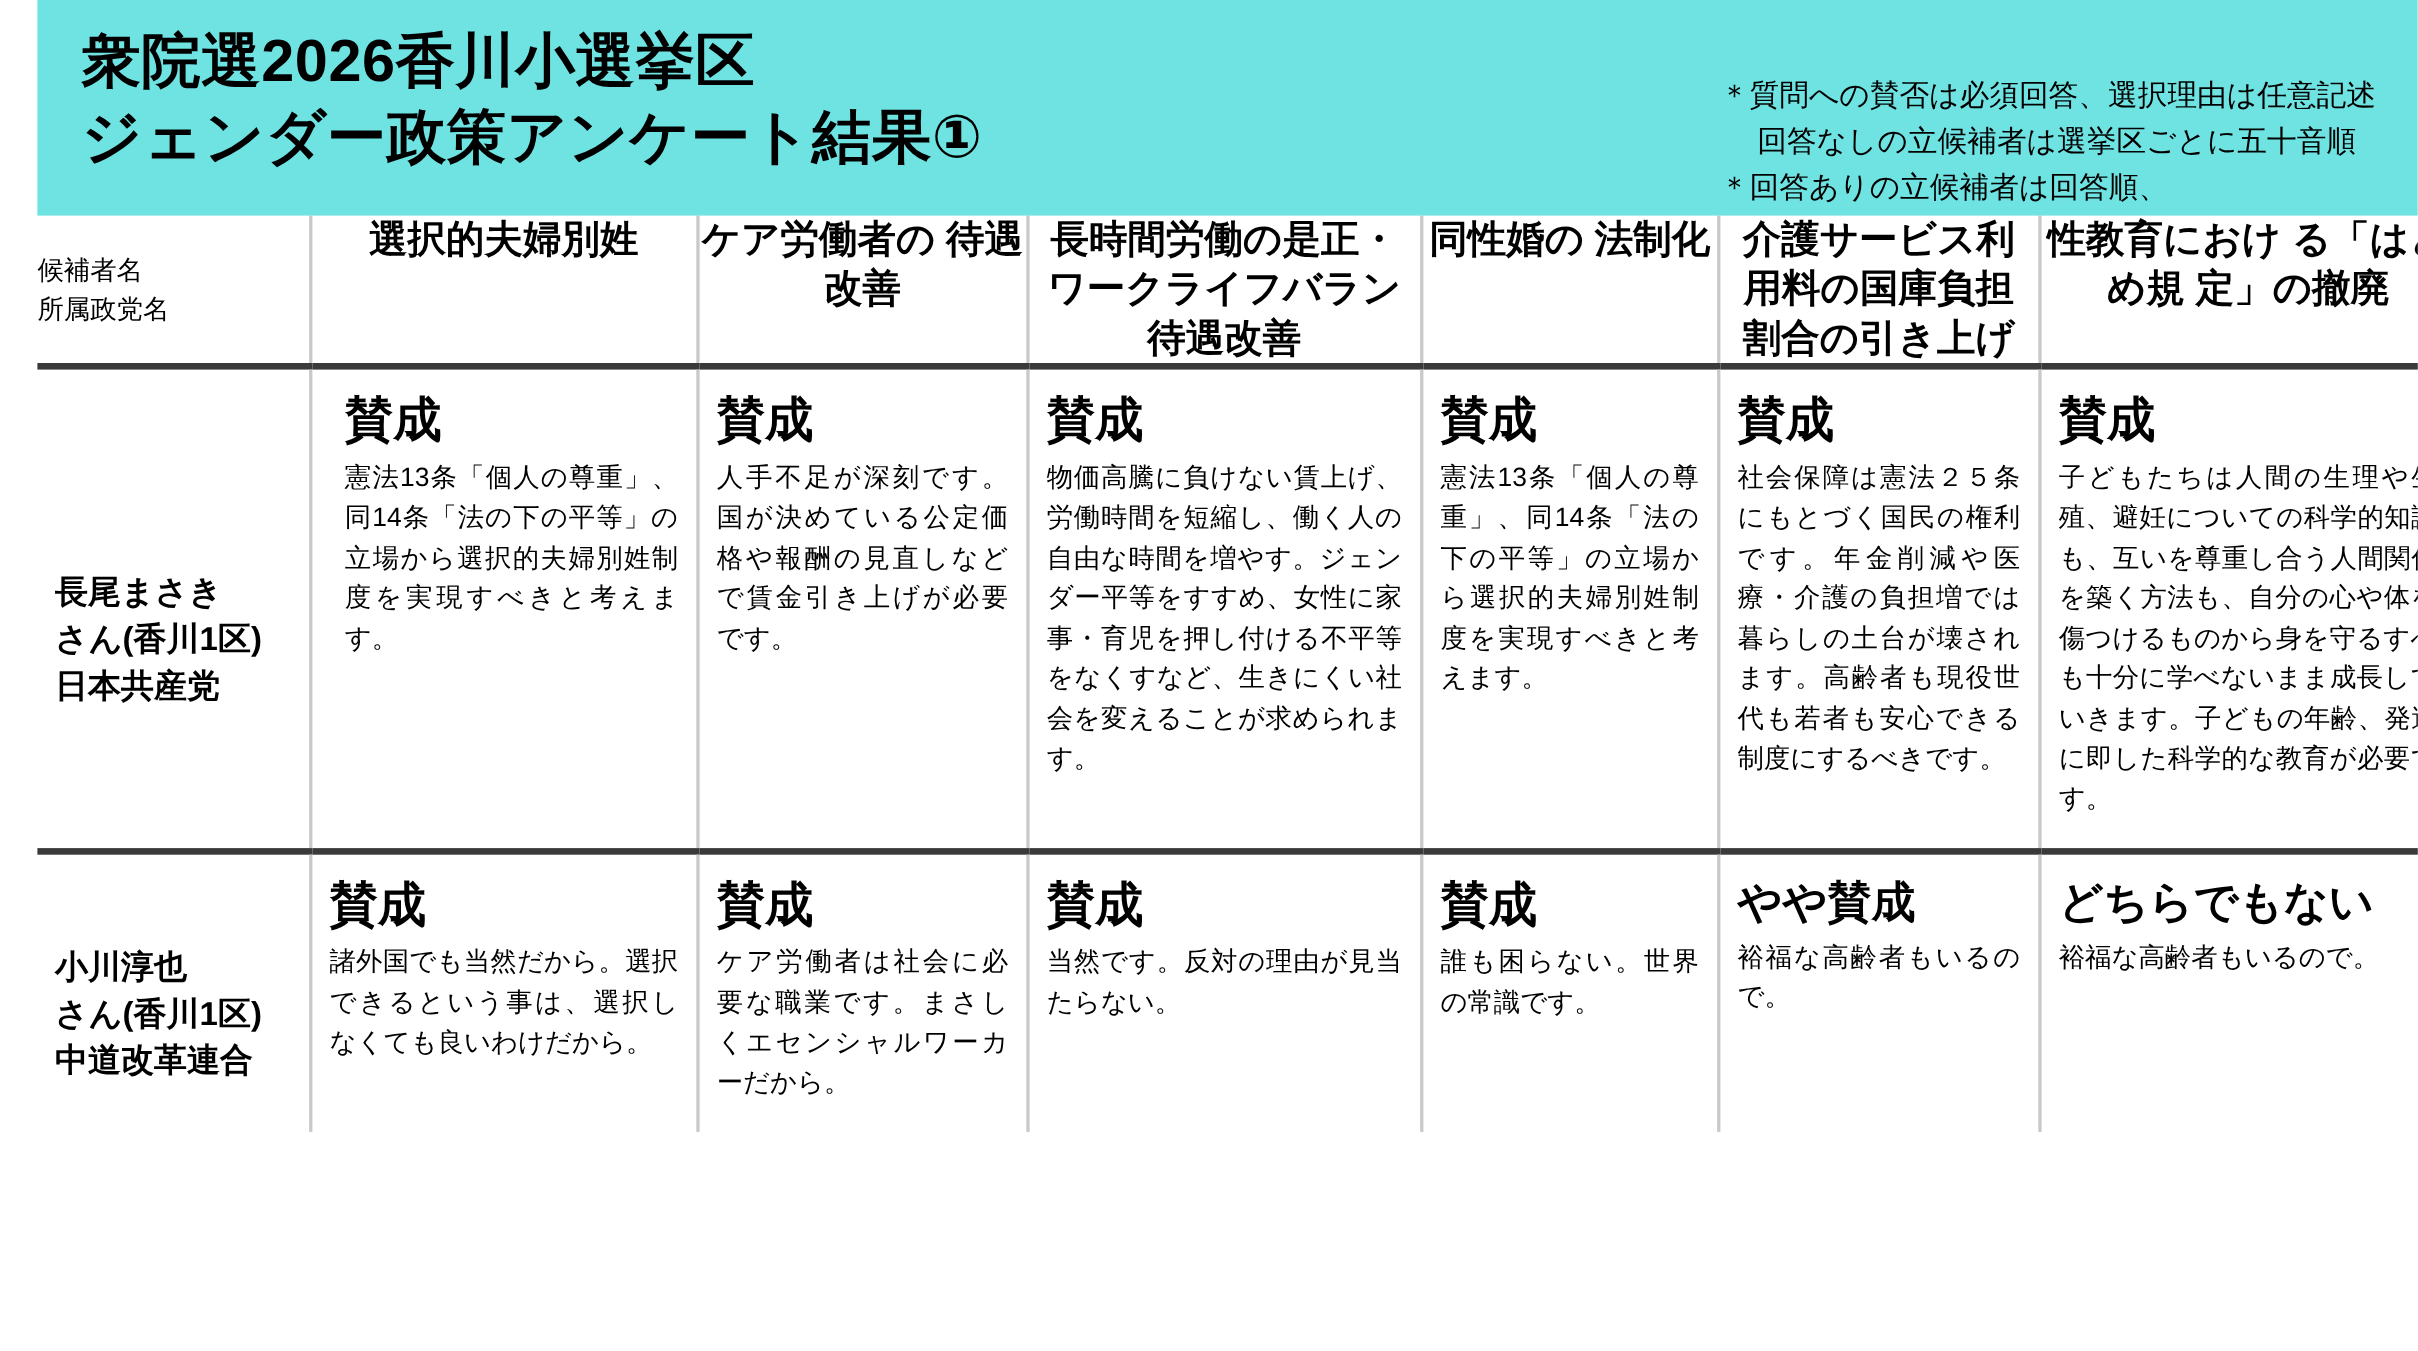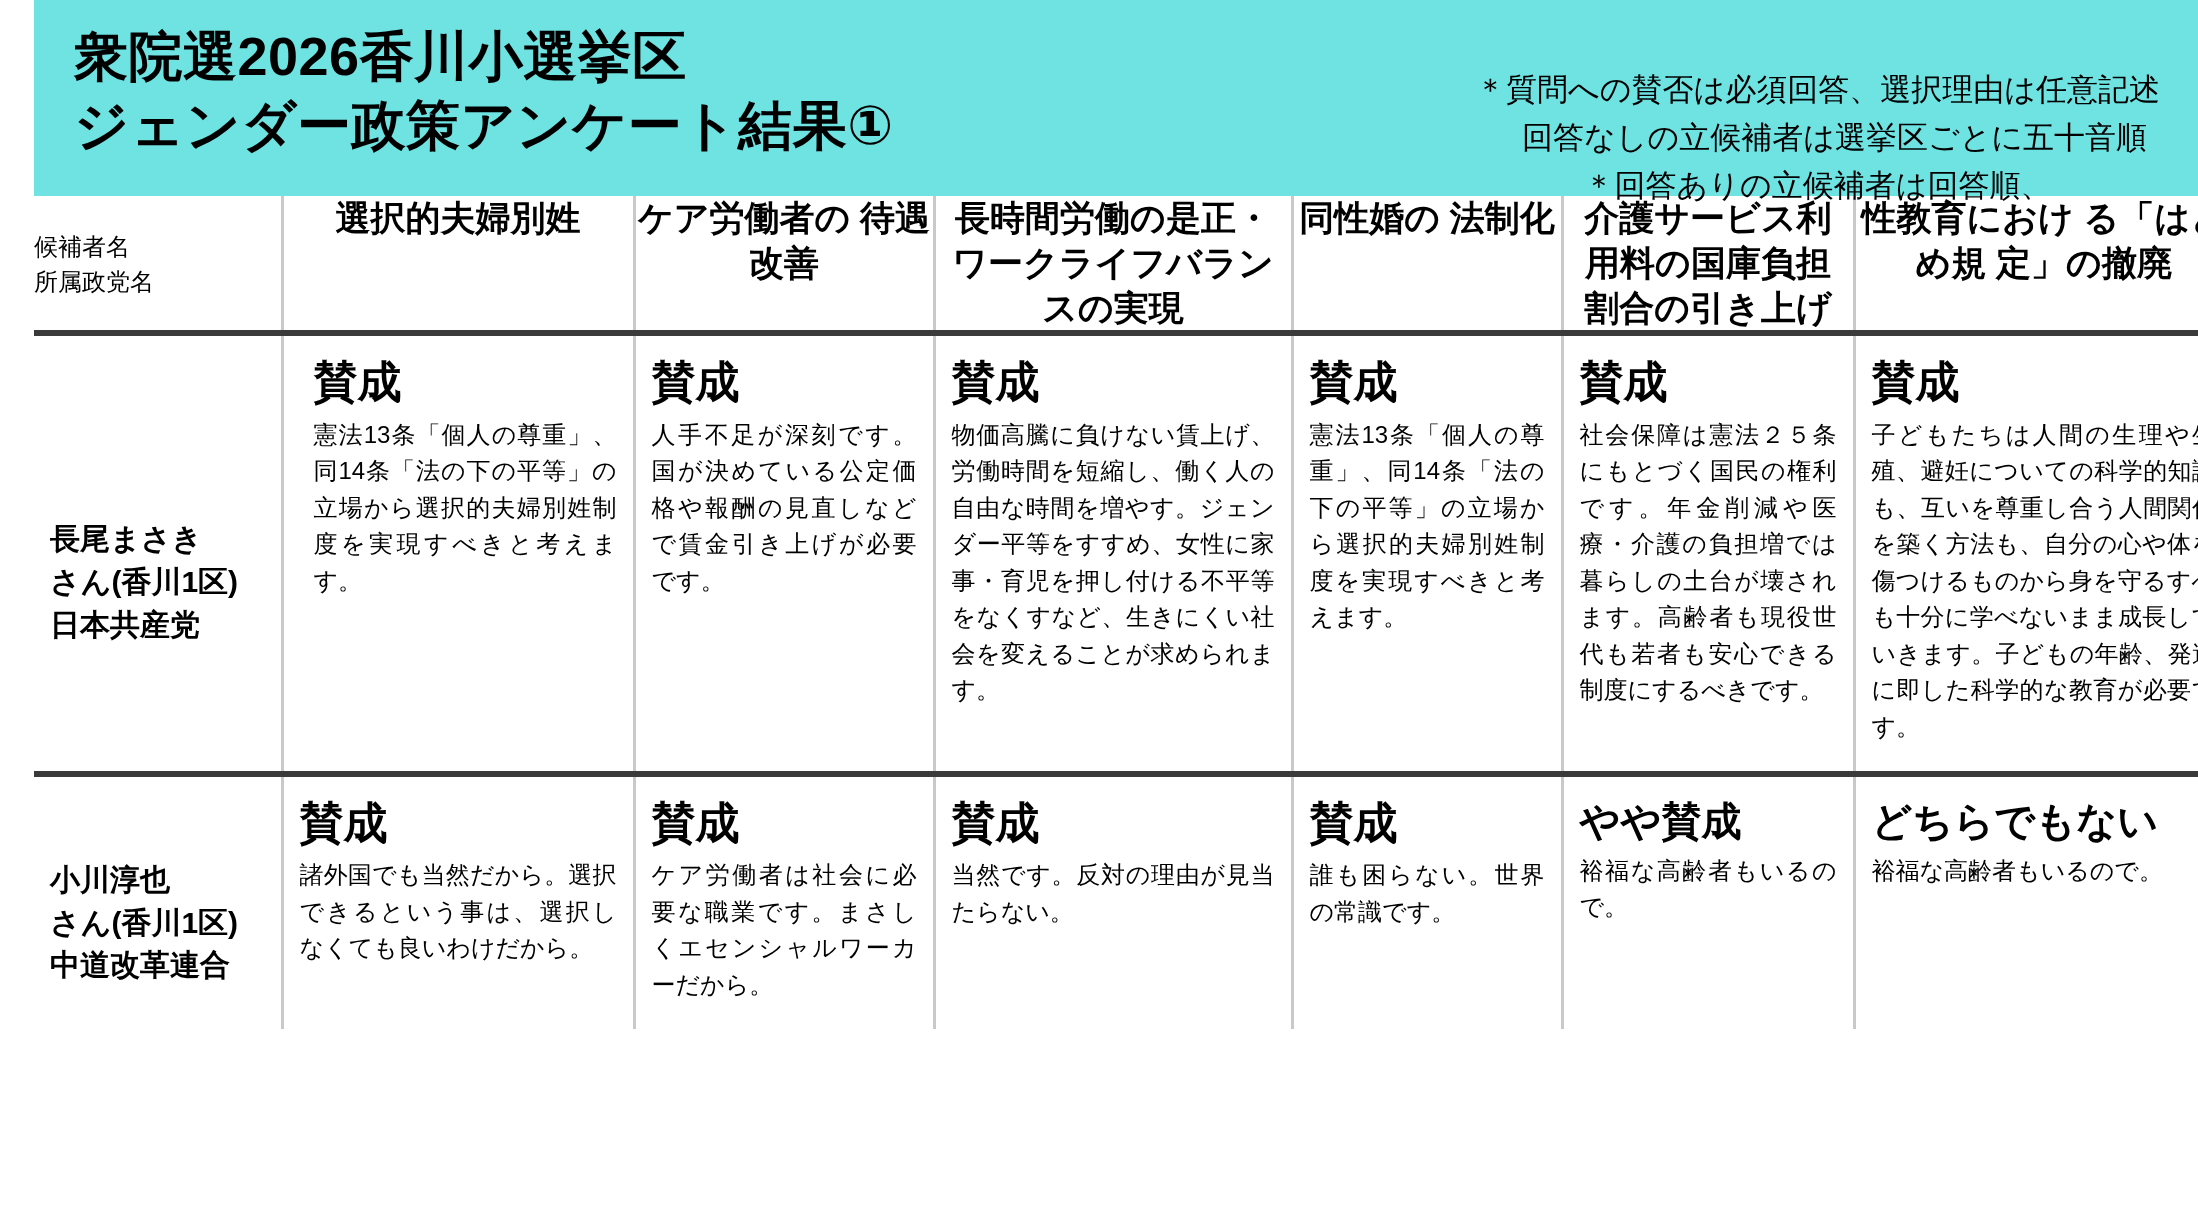--- a/index.html
+++ b/index.html
@@ -35,23 +35,23 @@
   }
   .header-title {
     font-weight: bold;
     font-size: 54px;
     line-height: 1.28;
     letter-spacing: 0.5px;
     white-space: pre-line;
     padding-top: 8px;
   }
   .header-notes {
-    font-size: 31px;
+    font-size: 27px;
     line-height: 1.55;
-    text-align: center;
+    text-align: left;
     padding-top: 52px;
     padding-right: 10px;
   }
   .header-notes .note-line {
     white-space: pre;
   }
   .header-notes .note-indent {
     padding-left: 34px;
   }
 
@@ -171,21 +171,21 @@
         <th>
           <div class="col-head">選択的夫婦別姓</div>
         </th>
         <th>
           <div class="col-head">ケア労働者の
 待遇改善</div>
         </th>
         <th>
           <div class="col-head">長時間労働の是正・
 ワークライフバラン
-スの実現</div>
+待遇改善</div>
         </th>
         <th>
           <div class="col-head">同性婚の
 法制化</div>
         </th>
         <th>
           <div class="col-head">介護サービス利
 用料の国庫負担
 割合の引き上げ</div>
         </th>

